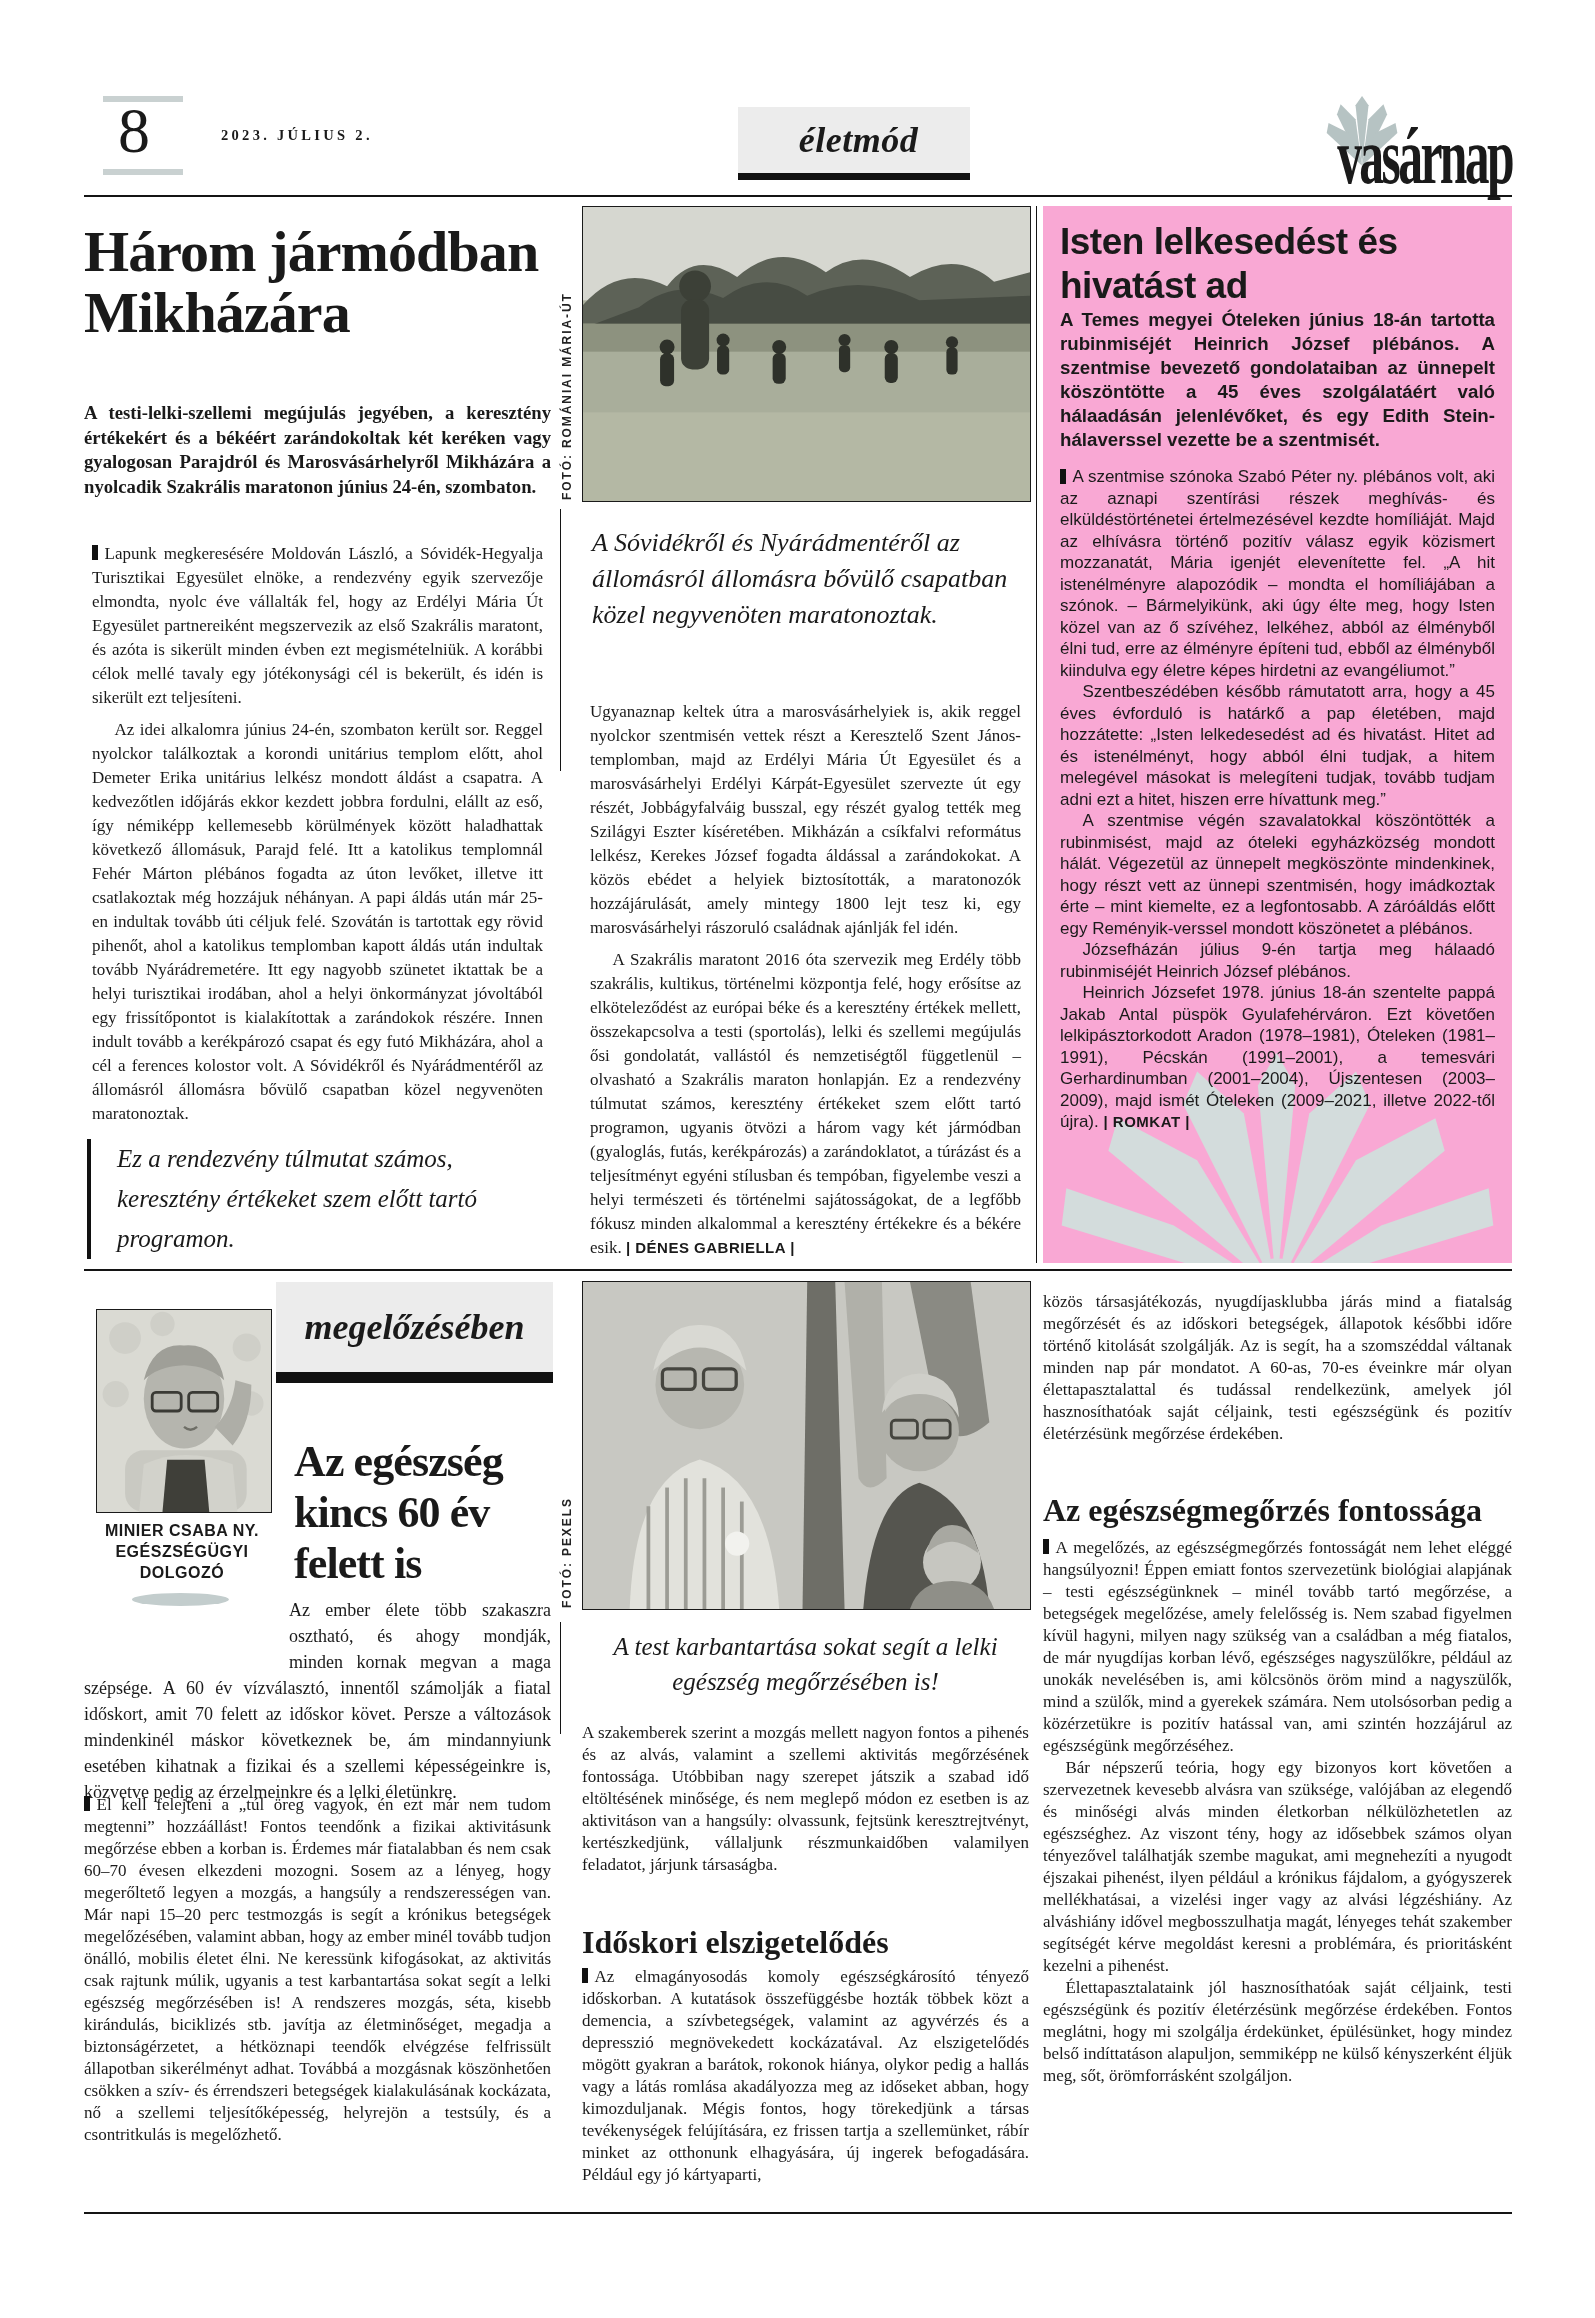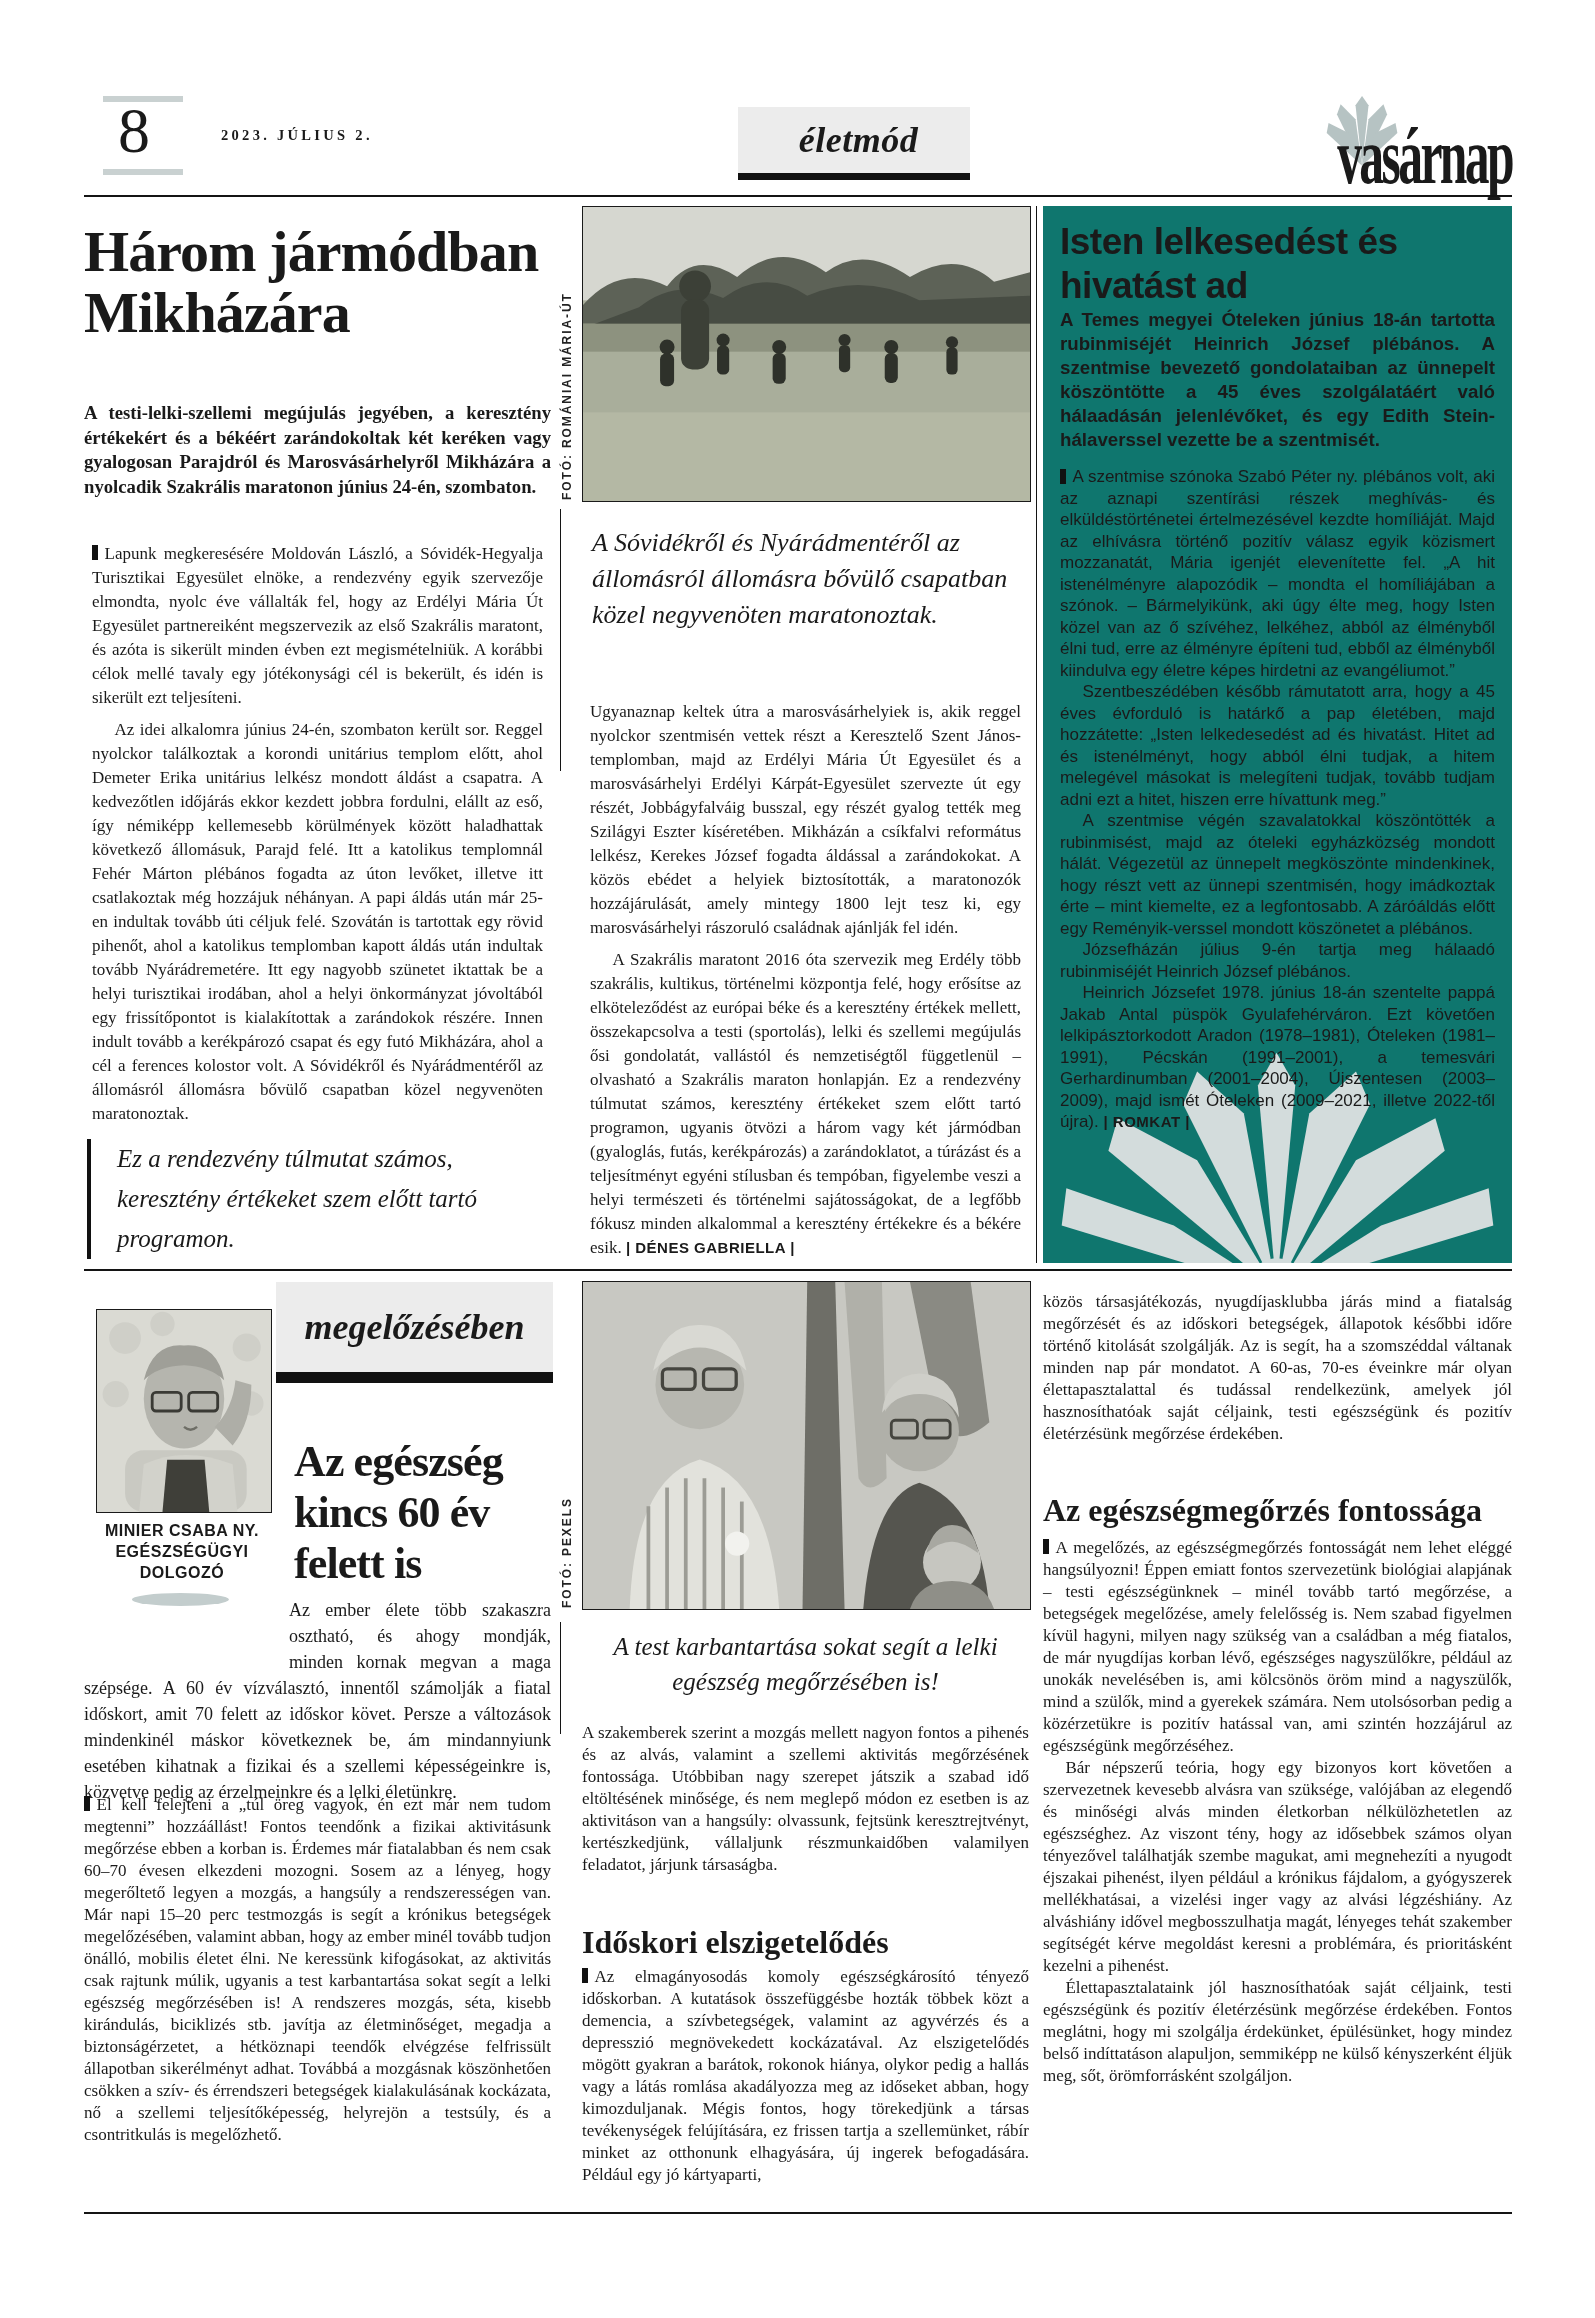--- a/index.html
+++ b/index.html
@@ -23,21 +23,21 @@
   .lead1{font-weight:700;font-size:18.7px;line-height:1.32;text-align:justify;}
   .bodyS{font-size:17px;line-height:24px;text-align:justify;}
   .bodyS p{margin:8px;}
   .ind{text-indent:22.4px;}
   .pm{display:inline-block;width:6px;height:15px;background:#111;margin-right:6.5px;vertical-align:-1.4px;}
   .pull{font-style:italic;font-size:25px;line-height:40px;padding-left:26px;
         border-left:4.7px solid #111;}
   .deck{font-style:italic;font-size:26px;line-height:36px;}
   .sig{font-family:"Liberation Sans","DejaVu Sans",sans-serif;font-weight:700;font-size:15px;letter-spacing:0.5px;}
   
-  .a2box{position:absolute;background:#0f766e;overflow:hidden;}
+  .a2box{position:absolute;background:#f9a8d4;overflow:hidden;}
   .a2in{position:relative;padding:14px 17px 0 17px;z-index:2;}
   .t2{font-family:"Liberation Sans","DejaVu Sans",sans-serif;font-weight:700;
       font-size:37px;line-height:1.18;letter-spacing:-0.5px;}
   .lead2{font-family:"Liberation Sans","DejaVu Sans",sans-serif;font-weight:700;
          font-size:18.7px;line-height:24px;text-align:justify;margin-top:1px;}
   .body2{font-family:"Liberation Sans","DejaVu Sans",sans-serif;
          font-size:17px;line-height:21.5px;text-align:justify;margin-top:14px;}
   .body2 p{margin:0;}
   
   .kicker{position:absolute;background:#ececec;border-bottom:11.2px solid #111;

